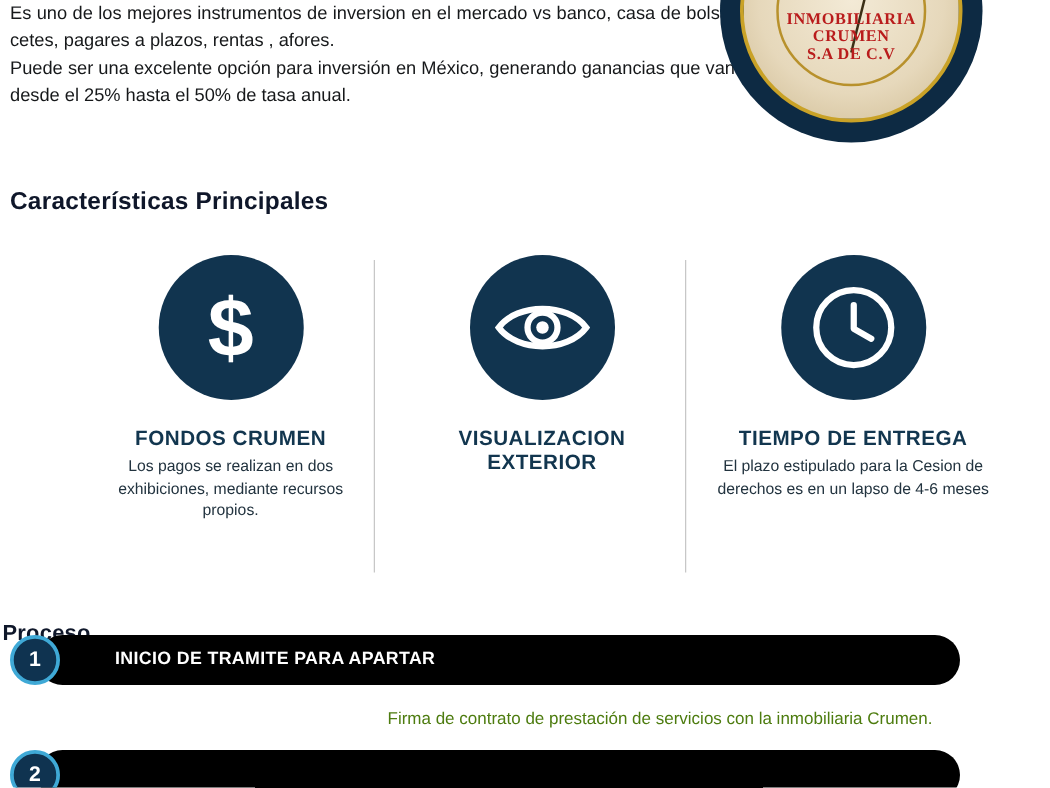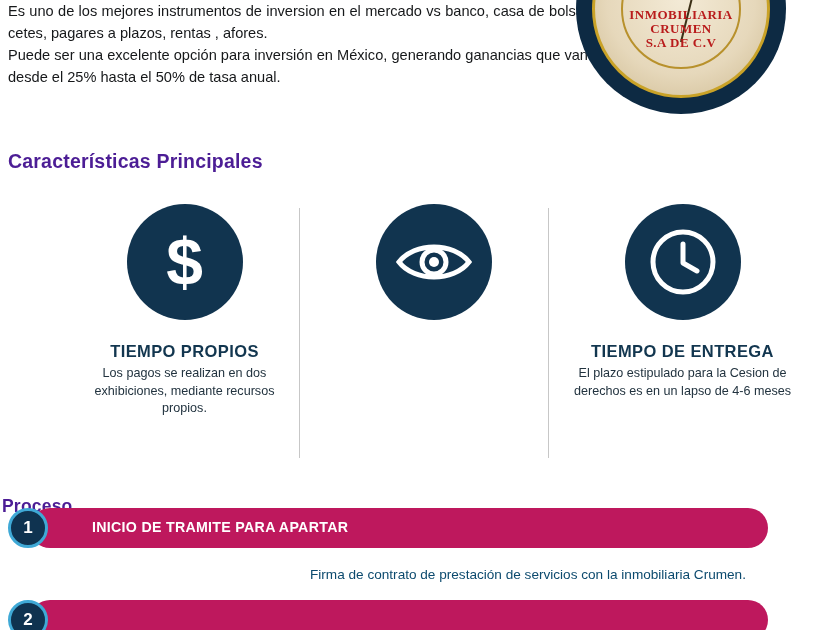--- a/index.html
+++ b/index.html
@@ -86,21 +86,21 @@
     background: #3b2f16;
     transform: translateX(-1px) rotate(14deg);
     transform-origin: bottom center;
   }
 
   
   .heading {
     position: absolute;
     font-size: 19.5px;
     font-weight: bold;
-    color: #4c1d95;
+    color: #0f172a;
     letter-spacing: 0.2px;
   }
   #heading-caracteristicas { left: 8px; top: 150px; }
   #heading-proceso { left: 2px; top: 496px; font-size: 17.5px; }
 
   
   .features {
     position: absolute;
     left: 60px;
     top: 204px;
@@ -166,21 +166,21 @@
   }
   #step-1 { top: 508px; }
   #step-2 { top: 600px; }
 
   .step-bar {
     position: absolute;
     left: 22px;
     top: 0;
     right: 0;
     height: 40px;
-    background: #be185d;
+    background: #000000;
     border-radius: 20px;
   }
   .step-bar-label {
     position: absolute;
     left: 62px;
     top: 11px;
     font-size: 14.2px;
     font-weight: bold;
     color: #ffffff;
     letter-spacing: 0.3px;
@@ -202,21 +202,21 @@
     align-items: center;
     justify-content: center;
   }
   .step-desc {
     position: absolute;
     left: 310px;
     top: 565px;
     width: 440px;
     font-size: 13.6px;
     line-height: 19px;
-    color: #0c4a6e;
+    color: #4d7c0f;
   }
 </style>
 </head>
 <body>
 
 <div class="intro">
   <p>Es uno de los mejores instrumentos de inversion en el mercado vs banco, casa de bolsa, cetes, pagares a plazos, rentas , afores.</p>
   <p>Puede ser una excelente opción para inversión en México, generando ganancias que van desde el 25% hasta el 50% de tasa anual.</p>
 </div>
 
@@ -232,32 +232,33 @@
 </div>
 
 <div class="heading" id="heading-caracteristicas">Características Principales</div>
 
 <div class="features">
 
   <div class="feature">
     <div class="circle">
       <span class="dollar-glyph">$</span>
     </div>
-    <div class="feature-title">TIEMPO PROPIOS</div>
+    <div class="feature-title">FONDOS CRUMEN</div>
     <div class="feature-desc">Los pagos se realizan en dos exhibiciones, mediante recursos propios.</div>
   </div>
 
   <div class="feature">
     <div class="circle">
       <svg width="80" height="52" viewBox="0 0 80 52" aria-hidden="true">
         <path d="M5 26 C20 6, 60 6, 75 26 C60 46, 20 46, 5 26 Z" fill="none" stroke="#ffffff" stroke-width="5"></path>
         <circle cx="40" cy="26" r="12" fill="none" stroke="#ffffff" stroke-width="5"></circle>
         <circle cx="40" cy="26" r="5" fill="#ffffff"></circle>
       </svg>
     </div>
+    <div class="feature-title">VISUALIZACION EXTERIOR</div>
   </div>
 
   <div class="feature">
     <div class="circle">
       <svg width="70" height="70" viewBox="0 0 70 70" aria-hidden="true">
         <circle cx="35" cy="35" r="30" fill="none" stroke="#ffffff" stroke-width="5"></circle>
         <path d="M35 17 L35 36 L49 44" fill="none" stroke="#ffffff" stroke-width="5" stroke-linecap="round" stroke-linejoin="round"></path>
       </svg>
     </div>
     <div class="feature-title">TIEMPO DE ENTREGA</div>

